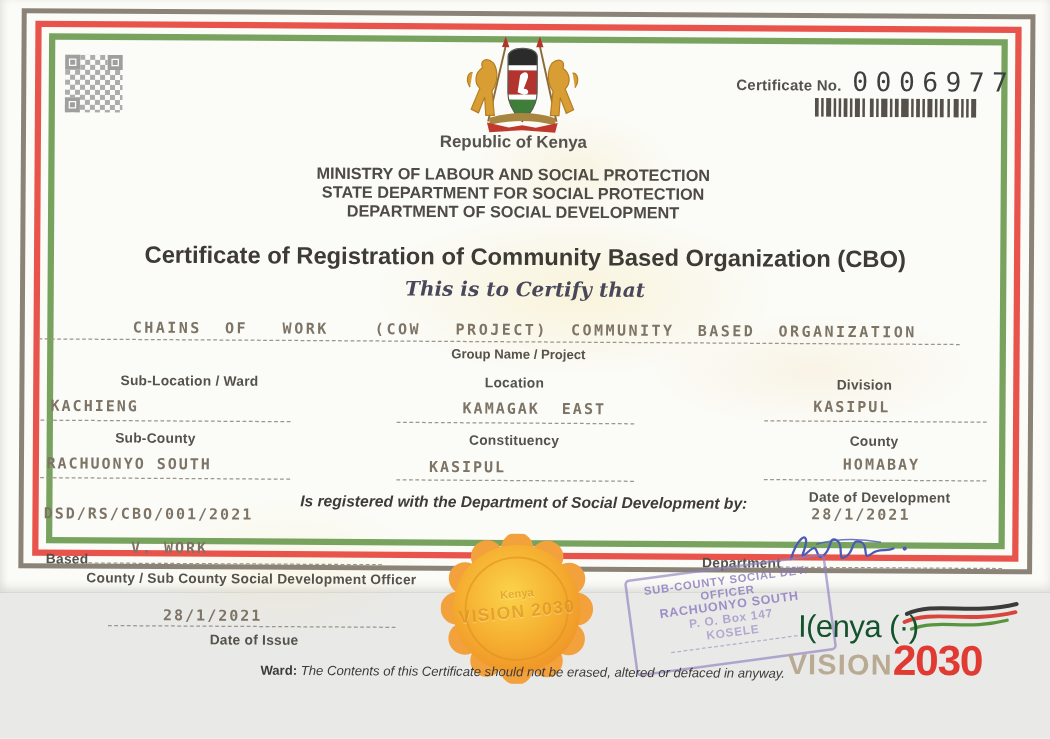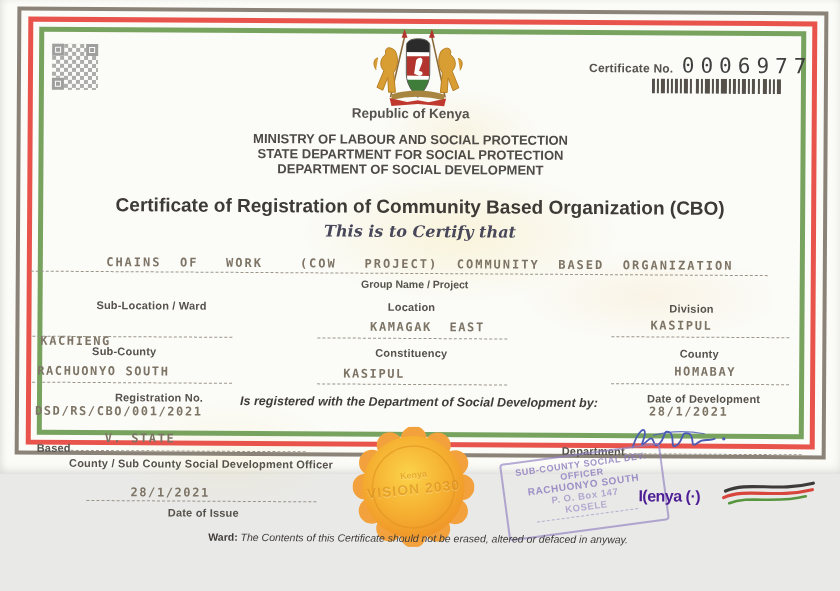--- a/index.html
+++ b/index.html
@@ -26,21 +26,21 @@
   .qr{width:46px;height:46px;opacity:.72;position:absolute;
       background:repeating-conic-gradient(#8e8e8e 0 25%,transparent 0 50%) 0 0/8px 8px;}
   .qr .f{position:absolute;width:12px;height:12px;border:3px solid #7c7c7c;background:#fff;box-sizing:border-box;}
   .qr .f::after{content:"";position:absolute;left:1px;top:1px;width:4px;height:4px;background:#7c7c7c;}
   .f.tl{top:0;left:0}.f.tr{top:0;right:0}.f.bl{bottom:0;left:0}
   
   .stamp{border:2.5px solid rgba(143,127,192,.65);border-radius:4px;color:rgba(134,116,188,.78);
          text-align:center;transform:rotate(-8deg);padding:4px 6px;box-sizing:border-box;}
   .stamp div{font-weight:700;letter-spacing:.6px;}
   
-  .v-kenya{color:#4c1d95;font-weight:700;font-size:16px;letter-spacing:-.5px;}
+  .v-kenya{color:#14532d;font-weight:400;font-size:25px;letter-spacing:-.5px;}
   .v-vision{color:#b9aa94;font-weight:700;font-size:23px;letter-spacing:1px;}
   .v-year{color:#e03a32;font-weight:700;font-size:34px;letter-spacing:-1px;}
   .note{font-size:10.5px;color:#3e3b37;}
   .note i{font-style:italic;}
   .seal-txt{position:absolute;left:0;right:0;text-align:center;color:#d78c1a;opacity:.55;
             transform:rotate(-6deg);text-shadow:0 1px 0 rgba(255,255,255,.5);}
 </style>
 </head>
 <body>
 
@@ -136,21 +136,21 @@
 
   <div class="abs center" style="left:100px;top:196px;width:640px;font-weight:700;font-size:19px;color:#3e3b37;">Certificate of Registration of Community Based Organization (CBO)</div>
 
   <div class="abs center" style="left:300px;top:222px;width:240px;font-family:'DejaVu Serif',serif;font-style:italic;font-weight:700;font-size:16px;color:#49485a;">This is to Certify that</div>
 
   <div class="abs center typed" style="left:55px;top:257px;width:730px;letter-spacing:2px;">CHAINS  OF   WORK    (COW   PROJECT)  COMMUNITY  BASED  ORGANIZATION</div>
   <div class="abs dline" style="left:31px;top:273px;width:737px;"></div>
   <div class="abs center lbl-s" style="left:315px;top:278px;width:200px;">Group Name / Project</div>
 
   <div class="abs center lbl" style="left:52px;top:301px;width:200px;">Sub-Location / Ward</div>
-  <div class="abs typed" style="left:41px;top:336px;">KACHIENG</div>
+  <div class="abs typed" style="left:41px;top:320px;">KACHIENG</div>
   <div class="abs dline" style="left:33px;top:338px;width:200px;"></div>
 
   <div class="abs center lbl" style="left:312px;top:301px;width:200px;">Location</div>
   <div class="abs center typed" style="left:328px;top:320px;width:200px;">KAMAGAK  EAST</div>
   <div class="abs dline" style="left:318px;top:338px;width:190px;"></div>
 
   <div class="abs center lbl" style="left:592px;top:301px;width:200px;">Division</div>
   <div class="abs center typed" style="left:582px;top:317px;width:200px;">KASIPUL</div>
   <div class="abs dline" style="left:612px;top:335px;width:178px;"></div>
 
@@ -159,21 +159,20 @@
   <div class="abs dline" style="left:33px;top:384px;width:200px;"></div>
 
   <div class="abs center lbl" style="left:312px;top:347px;width:200px;">Constituency</div>
   <div class="abs typed" style="left:344px;top:367px;">KASIPUL</div>
   <div class="abs dline" style="left:318px;top:384px;width:190px;"></div>
 
   <div class="abs center lbl" style="left:600px;top:346px;width:200px;">County</div>
   <div class="abs center typed" style="left:606px;top:363px;width:200px;">HOMABAY</div>
   <div class="abs dline" style="left:612px;top:382px;width:178px;"></div>
 
-  <div class="abs center lbl" style="left:80px;top:393px;width:160px;">Registration No.</div>
   <div class="abs typed" style="left:36px;top:406px;">DSD/RS/CBO/001/2021</div>
 
   <div class="abs center" style="left:230px;top:395px;width:380px;font-style:italic;font-weight:700;font-size:12.5px;color:#3f3c38;">Is registered with the Department of Social Development by:</div>
 
   <div class="abs lbl" style="left:648px;top:391px;">Date of Development</div>
   <div class="abs typed" style="left:650px;top:403px;">28/1/2021</div>
 
   <svg class="abs" style="left:354px;top:427px;" width="122" height="120" viewBox="0 0 120 120">
     <defs>
       <radialGradient id="sg" cx="45%" cy="38%" r="65%">
@@ -196,21 +195,21 @@
           <circle cx="84" cy="18.4" r="13"></circle>
           <circle cx="101.6" cy="36" r="13"></circle>
     </g>
     <circle cx="60" cy="60" r="51" fill="url(#sg)"></circle>
     <circle cx="60" cy="60" r="41" fill="none" stroke="#e0921f" stroke-width="1.5" opacity=".6"></circle>
   </svg>
   <div class="seal-txt" style="left:354px;top:470px;width:122px;font-size:9px;font-weight:700;">Kenya</div>
   <div class="seal-txt" style="left:354px;top:481px;width:122px;font-size:14px;font-weight:700;letter-spacing:1px;">VISION 2030</div>
 
   <div class="abs lbl" style="left:38px;top:444px;">Based</div>
-  <div class="abs typed" style="left:106px;top:433px;">V. STATE</div>
+  <div class="abs typed" style="left:106px;top:433px;">V. WORK</div>
   <div class="abs dline" style="left:72px;top:452px;width:235px;"></div>
   <div class="abs center lbl" style="left:50px;top:459px;width:305px;">County / Sub County Social Development Officer</div>
 
   <div class="abs lbl" style="left:563px;top:444px;">Department</div>
   <div class="abs dline" style="left:620px;top:452px;width:183px;"></div>
   <svg class="abs" style="left:626px;top:419px;" width="110" height="36" viewBox="0 0 110 36">
     <path d="M8,27 C13,10 21,5 20,14 C19,22 13,29 23,20 C31,12 27,31 35,23 C41,17 38,8 45,12 C51,16 44,31 53,24 C59,19 56,10 64,13 C71,16 64,29 73,22 C79,17 84,21 90,18" stroke="#4a5ab5" stroke-width="1.8" fill="none" stroke-linecap="round"></path>
     <path d="M28,15 C45,10 62,10 80,13" stroke="#4a5ab5" stroke-width="1.2" fill="none" opacity=".8"></path>
     <circle cx="99" cy="18" r="1.7" fill="#4a5ab5"></circle>
   </svg>
@@ -227,20 +226,23 @@
   <div class="abs dline" style="left:88px;top:502px;width:230px;"></div>
   <div class="abs center lbl" style="left:110px;top:508px;width:190px;">Date of Issue</div>
 
   <div class="abs" style="left:630px;top:482px;width:186px;height:64px;">
     <svg class="abs" style="left:92px;top:-4px;" width="96" height="28" viewBox="0 0 100 30">
       <path d="M4,12 C28,1 58,13 98,3" stroke="#3c3b39" stroke-width="3.4" fill="none" stroke-linecap="round"></path>
       <path d="M2,19 C26,8 56,20 97,10" stroke="#d8453c" stroke-width="3.4" fill="none" stroke-linecap="round"></path>
       <path d="M8,25 C30,16 56,26 90,17" stroke="#58953f" stroke-width="2.8" fill="none" stroke-linecap="round"></path>
     </svg>
     <div class="v-kenya abs" style="left:10px;top:4px;">I(enya (·)</div>
+    <div class="abs" style="left:2px;top:26px;white-space:nowrap;">
+      <span class="v-vision">VISION</span><span class="v-year">2030</span>
+    </div>
   </div>
 
   <div class="abs center note" style="left:170px;top:532px;width:500px;">
     <b>Ward:</b><i> The Contents of this Certificate should not be erased, altered or defaced in anyway.</i>
   </div>
 
  </div>
 </div>
 
 </body></html>

